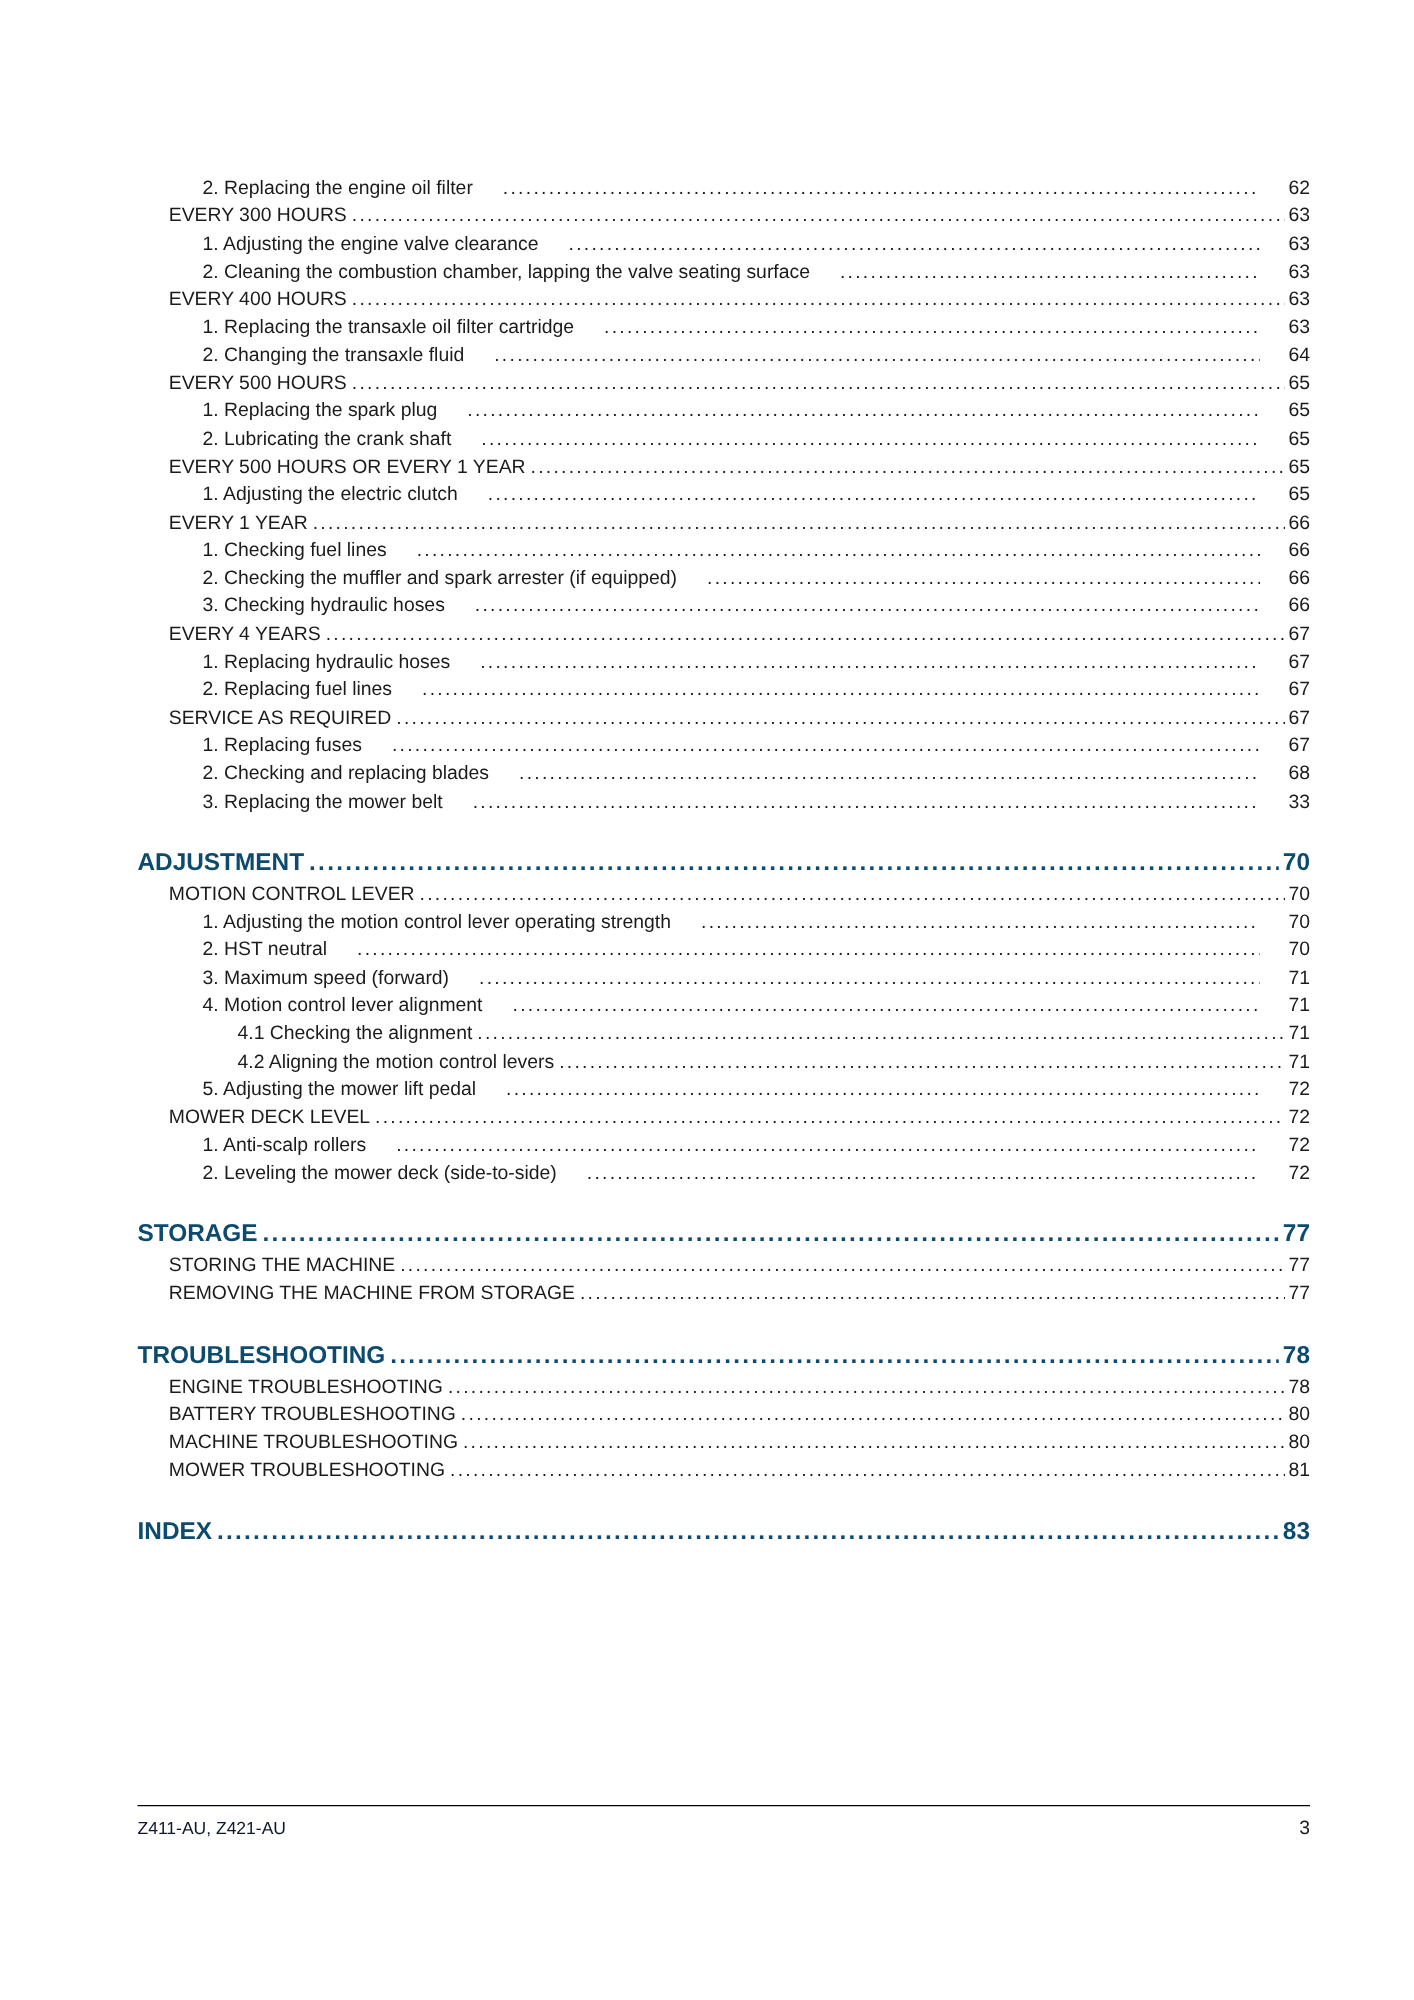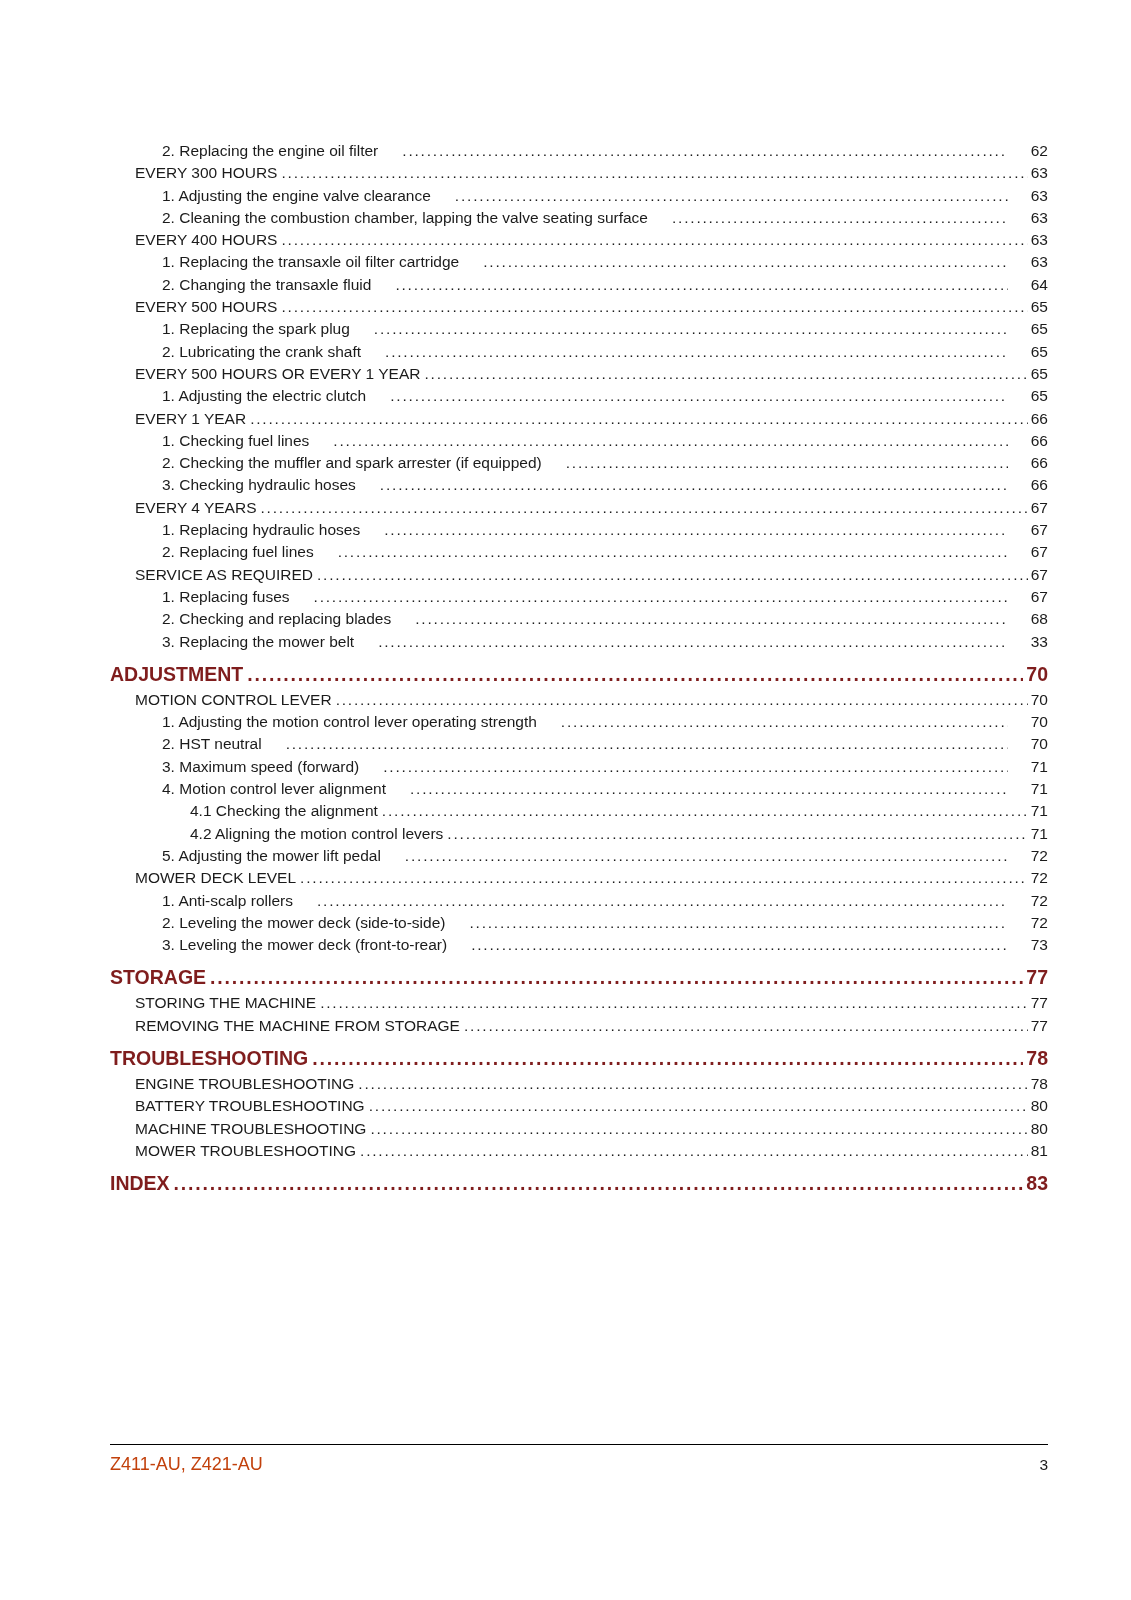--- a/index.html
+++ b/index.html
@@ -29,23 +29,23 @@
     line-height: 22.3px;
     white-space: nowrap;
   }
   .toc-row.level-1 { padding-left: 25px; }
   .toc-row.level-2 { padding-left: 52px; gap: 20px; }
   .toc-row.level-3 { padding-left: 80px; align-items: center; }
   .toc-row.level-0 {
     font-weight: bold;
     font-size: 19.5px;
     line-height: 24px;
-    margin-top: 9px;
+    margin-top: 25px;
     margin-bottom: 3px;
-    color: #7f1d1d;
+    color: #0c4a6e;
   }
   .toc-label {
     flex: 0 0 auto;
     white-space: nowrap;
   }
   .toc-leader {
     flex: 1 1 auto;
     overflow: hidden;
     white-space: nowrap;
     margin: 0 3px 0 4px;
@@ -69,22 +69,22 @@
     border-top: 1.5px solid #000;
     height: 0;
   }
   .footer-row {
     display: flex;
     justify-content: space-between;
     align-items: baseline;
     padding-top: 9px;
   }
   .footer-model {
-    font-size: 18px;
-    color: #c2410c;
+    font-size: 14px;
+    color: #0f172a;
   }
   .footer-page {
     font-size: 15.5px;
     color: #1b1b1b;
   }
 </style>
 </head>
 <body>
 
 <div class="page">
@@ -257,25 +257,20 @@
     </div>
       <div class="toc-row level-2">
       <span class="toc-label">1. Anti-scalp rollers</span>
       <span class="toc-leader"></span>
       <span class="toc-page">72</span>
     </div>
       <div class="toc-row level-2">
       <span class="toc-label">2. Leveling the mower deck (side-to-side)</span>
       <span class="toc-leader"></span>
       <span class="toc-page">72</span>
-    </div>
-      <div class="toc-row level-2">
-      <span class="toc-label">3. Leveling the mower deck (front-to-rear)</span>
-      <span class="toc-leader"></span>
-      <span class="toc-page">73</span>
     </div>
       <div class="toc-row level-0">
       <span class="toc-label">STORAGE</span>
       <span class="toc-leader"></span>
       <span class="toc-page">77</span>
     </div>
       <div class="toc-row level-1">
       <span class="toc-label">STORING THE MACHINE</span>
       <span class="toc-leader"></span>
       <span class="toc-page">77</span>

